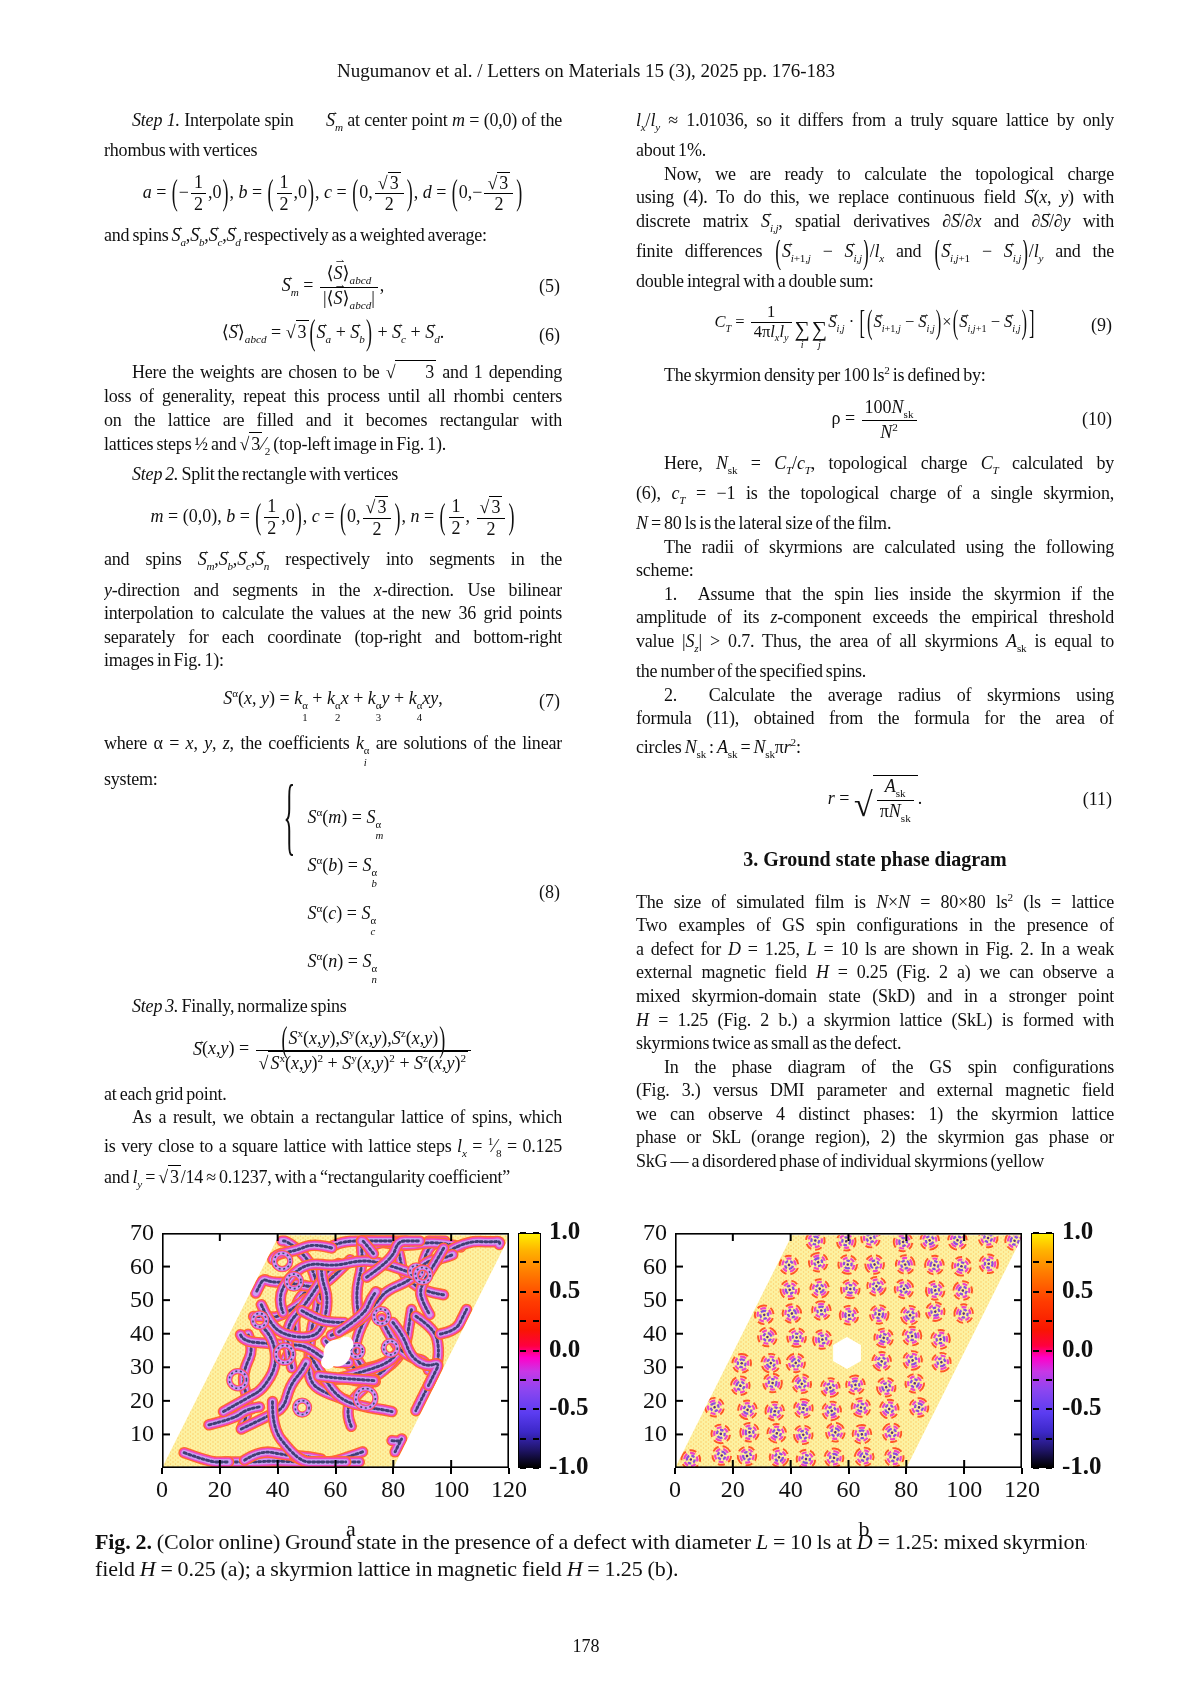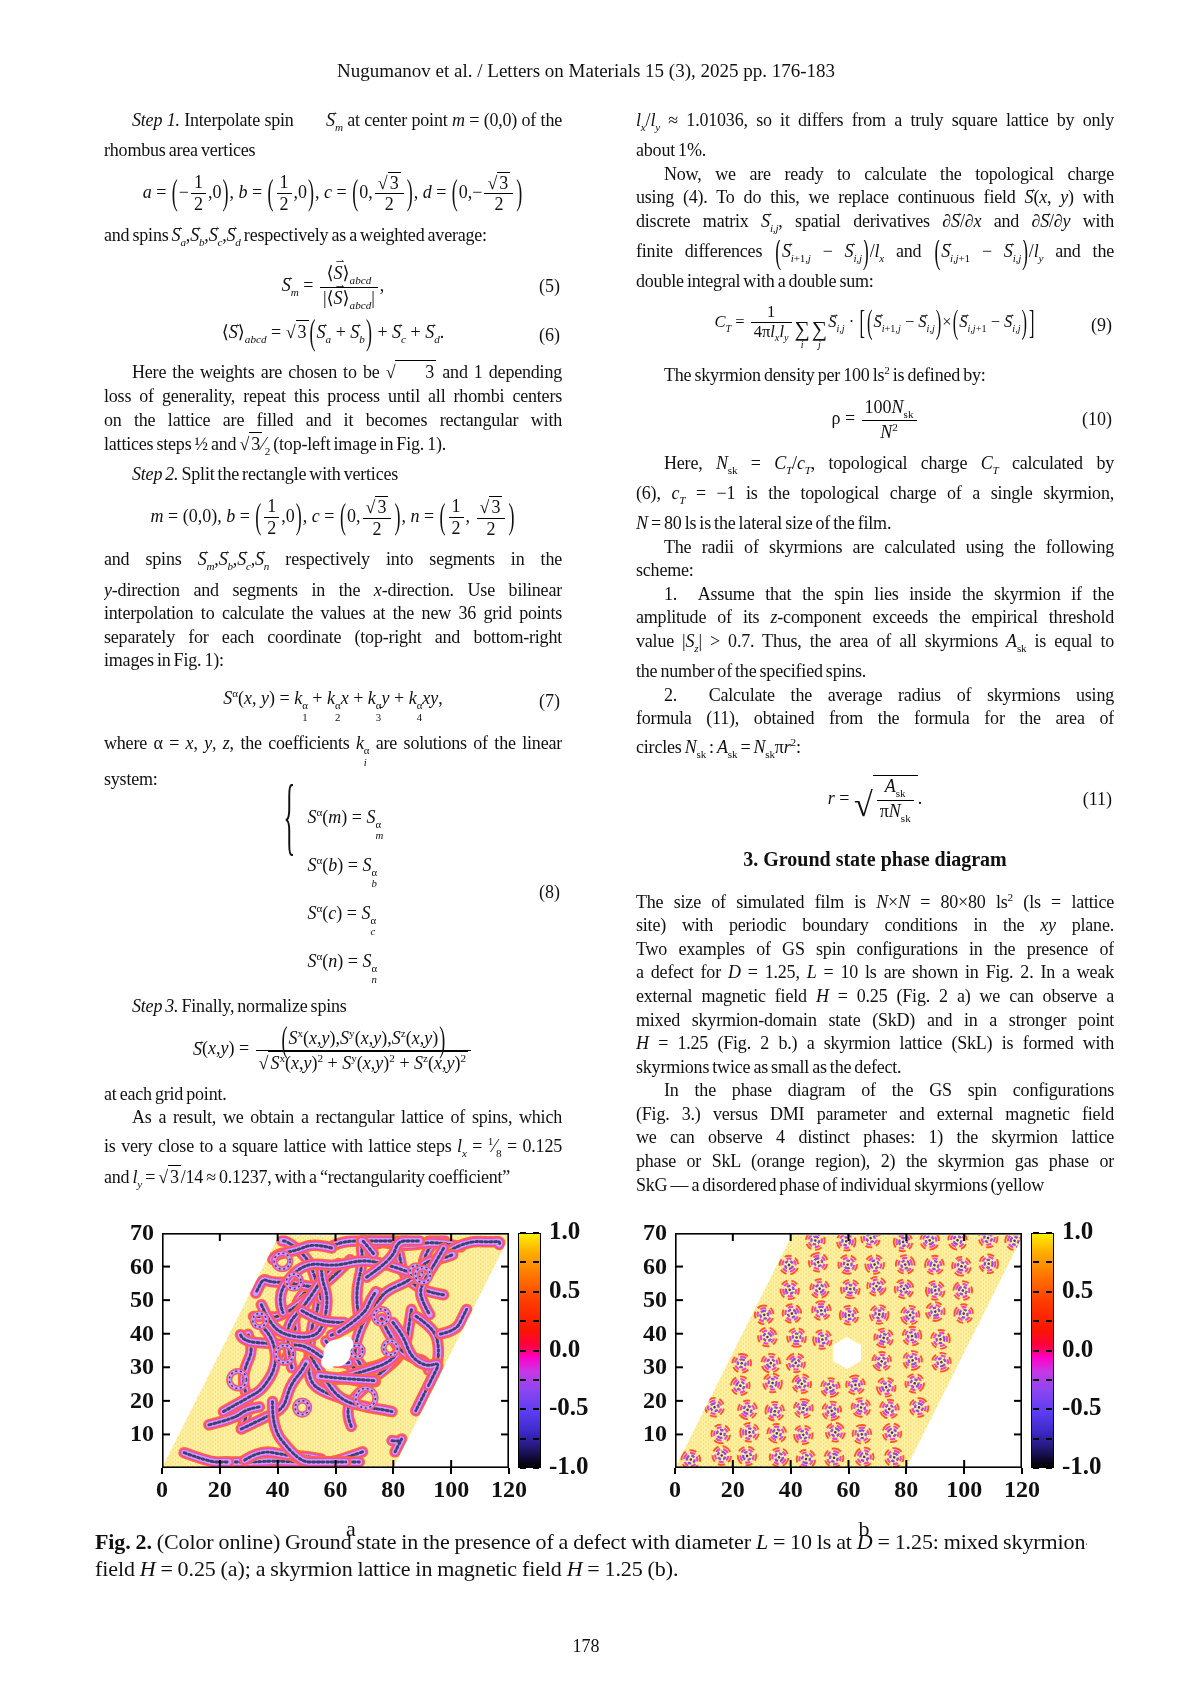--- a/index.html
+++ b/index.html
@@ -29,41 +29,41 @@
   v::after{content:"⇀";position:absolute;left:0.22em;top:-0.68em;font-size:0.58em;font-style:normal;}
   st{display:inline-flex;flex-direction:column;font-size:0.6em;line-height:1.05;vertical-align:-0.5em;text-align:left;}
   sg{display:inline-flex;flex-direction:column;align-items:center;vertical-align:-0.55em;margin:0 1px;}
   sg gt{font-size:1.3em;line-height:0.95;}
   sg gb{font-size:0.62em;line-height:1;}
   bp{display:inline-block;transform:scaleY(2.0);vertical-align:-0.06em;margin:0 1px;font-weight:400;}
   .brace{display:inline-block;transform:scaleY(4.8) scaleX(1.35);vertical-align:middle;margin:0 14px 0 2px;}
   .cases{display:inline-flex;flex-direction:column;align-items:flex-start;row-gap:7px;text-align:left;}
   sub{font-size:0.62em;} sup{font-size:0.62em;}
   
-  .axlbl{position:absolute;font-weight:bold;font-size:24px;font-family:"Liberation Serif","DejaVu Serif",serif;}
+  .axlbl{position:absolute;font-weight:normal;font-size:24px;font-family:"Liberation Serif","DejaVu Serif",serif;}
   .ylab{text-align:right;} .xlab{text-align:center;}
   .cbar{position:absolute;border:1.6px solid #000;box-sizing:border-box;}
   .cbtick{position:absolute;height:2px;width:6px;background:#000;}
   .cblab{position:absolute;font-weight:bold;font-size:25px;}
   .sublab{position:absolute;font-size:22px;text-align:center;}
   .xstub{position:absolute;width:2px;height:6px;background:#000;}
   .caption{position:absolute;left:95px;width:992px;top:1528px;font-size:22px;line-height:27px;}
   .caption .jline{letter-spacing:-0.1px;word-spacing:-0.5px;}
   .pageno{position:absolute;top:1636px;left:0;width:100%;text-align:center;font-size:18px;}
   svg{display:block;}
 </style>
 </head>
 <body>
 
 <div class="page">
   <div class="header">Nugumanov et al. / Letters on Materials 15 (3), 2025 pp. 176-183</div>
   <div class="col" id="colL">
       <div class="para">
         <div class="jline ind"><i>Step 1.</i> Interpolate spin <v>S</v><sub><i>m</i></sub> at center point <i>m</i> = (0,0) of the</div>
-        <div class="jline last">rhombus area vertices</div>
+        <div class="jline last">rhombus with vertices</div>
       </div>
       <div class="eqrow"><div class="eqbody"><i>a</i> = <bp>(</bp>−<f><n>1</n><d>2</d></f>,0<bp>)</bp>, <i>b</i> = <bp>(</bp><f><n>1</n><d>2</d></f>,0<bp>)</bp>, <i>c</i> = <bp>(</bp>0,<f><n><sq><rd>3</rd></sq></n><d>2</d></f><bp>)</bp>, <i>d</i> = <bp>(</bp>0,−<f><n><sq><rd>3</rd></sq></n><d>2</d></f><bp>)</bp></div></div>
       <div class="para">
         <div class="jline last">and spins <v>S</v><sub><i>a</i></sub>,<v>S</v><sub><i>b</i></sub>,<v>S</v><sub><i>c</i></sub>,<v>S</v><sub><i>d</i></sub> respectively as a weighted average:</div>
       </div>
       <div class="eqrow"><div class="eqbody"><v>S</v><sub><i>m</i></sub> = <f><n>⟨<v>S</v>⟩<sub><i>abcd</i></sub></n><d>|⟨<v>S</v>⟩<sub><i>abcd</i></sub>|</d></f>,</div><div class="eqno">(5)</div></div>
       <div class="eqrow"><div class="eqbody">⟨<v>S</v>⟩<sub><i>abcd</i></sub> = <sq><rd>3</rd></sq><bp>(</bp><v>S</v><sub><i>a</i></sub> + <v>S</v><sub><i>b</i></sub><bp>)</bp> + <v>S</v><sub><i>c</i></sub> + <v>S</v><sub><i>d</i></sub>.</div><div class="eqno">(6)</div></div>
       <div class="para">
         <div class="jline ind">Here the weights are chosen to be <sq><rd>3</rd></sq> and 1 depending</div>
         <div class="jline">loss of generality, repeat this process until all rhombi centers</div>
@@ -172,21 +172,20 @@
       </div>
       <div class="para">
         <div class="jline ind">2.&nbsp; Calculate the average radius of skyrmions using</div>
         <div class="jline">formula (11), obtained from the formula for the area of</div>
         <div class="jline last">circles <i>N</i><sub>sk</sub> : <i>A</i><sub>sk</sub> = <i>N</i><sub>sk</sub>π<i>r</i><sup>2</sup>:</div>
       </div>
       <div class="eqrow"><div class="eqbody"><i>r</i> = <sq class="bigsq"><rd><f><n><i>A</i><sub>sk</sub></n><d>π<i>N</i><sub>sk</sub></d></f></rd></sq>.</div><div class="eqno">(11)</div></div>
       <div class="h3">3. Ground state phase diagram</div>
       <div class="para">
         <div class="jline">The size of simulated film is <i>N</i>×<i>N</i> = 80×80 ls<sup>2</sup> (ls = lattice</div>
-        <div class="jline">site) with periodic boundary conditions in the <i>xy</i> plane.</div>
         <div class="jline">Two examples of GS spin configurations in the presence of</div>
         <div class="jline">a defect for <i>D</i> = 1.25, <i>L</i> = 10 ls are shown in Fig. 2. In a weak</div>
         <div class="jline">external magnetic field <i>H</i> = 0.25 (Fig. 2 a) we can observe a</div>
         <div class="jline">mixed skyrmion-domain state (SkD) and in a stronger point</div>
         <div class="jline"><i>H</i> = 1.25 (Fig. 2 b.) a skyrmion lattice (SkL) is formed with</div>
         <div class="jline last">skyrmions twice as small as the defect.</div>
       </div>
       <div class="para">
         <div class="jline ind">In the phase diagram of the GS spin configurations</div>
         <div class="jline">(Fig. 3.) versus DMI parameter and external magnetic field</div>

